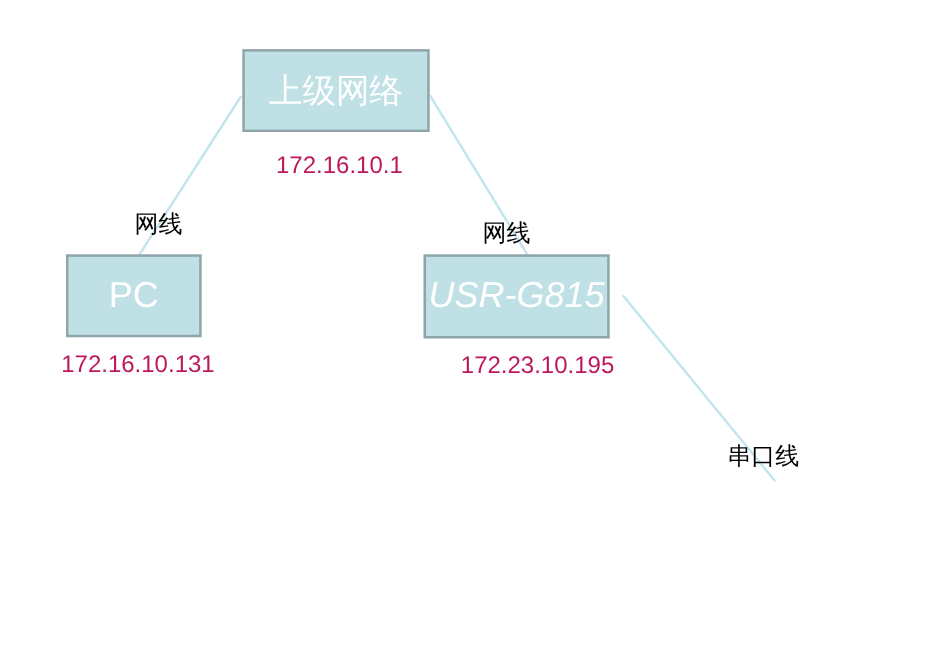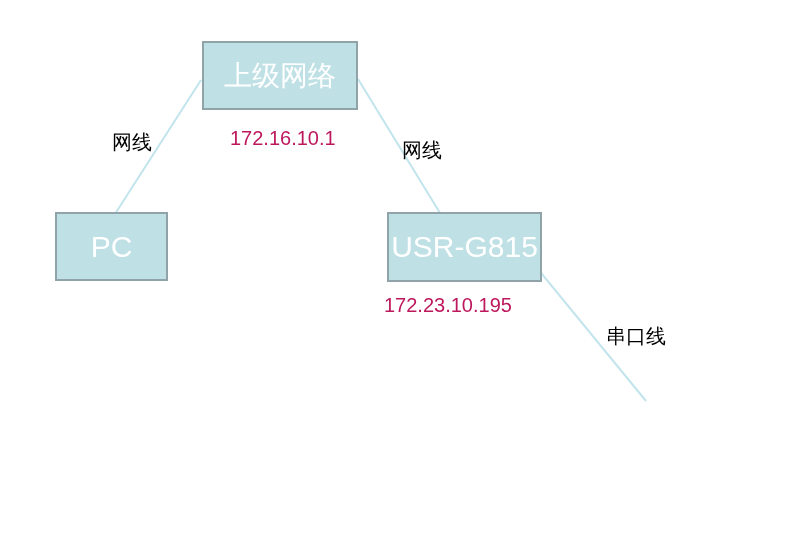--- a/index.html
+++ b/index.html
@@ -36,40 +36,41 @@
     white-space: nowrap;
   }
   .node.cjk {
     font-family: "DejaVu Serif", serif;
   }
   .node.latin {
     font-family: "Liberation Sans", sans-serif;
   }
   #node-upper-network { left: 202px; top: 41px;  width: 156px; height: 69px; font-size: 28px; }
   #node-pc            { left: 55px;  top: 212px; width: 113px; height: 69px; font-size: 30px; }
-  #node-usr-g815      { left: 387px; top: 212px; width: 155px; height: 70px; font-size: 30px; }
+  #node-usr-g815      { left: 353px; top: 212px; width: 155px; height: 70px; font-size: 30px; font-style: italic; }
   #node-serial-device { left: 578px; top: 400px; width: 144px; height: 53px; font-size: 27px; }
   .ip-label {
     position: absolute;
     color: #be185d;
     font-size: 20px;
     font-family: "Liberation Sans", sans-serif;
     z-index: 2;
     white-space: nowrap;
   }
   #ip-upper-network { left: 230px; top: 127px; }
   #ip-pc            { left: 51px;  top: 293px; }
   #ip-usr-g815      { left: 384px; top: 294px; }
   .cable-label {
     position: absolute;
     color: #000000;
     font-size: 20px;
     font-family: "DejaVu Serif", serif;
     z-index: 2;
     white-space: nowrap;
+    margin-top: 44px;
   }
   #cable-label-pc-upper   { left: 112px; top: 129px; }
   #cable-label-upper-usr  { left: 402px; top: 137px; }
   #cable-label-usr-serial { left: 606px; top: 323px; }
 </style>
 </head>
 <body>
 
 <div id="canvas">
 
@@ -86,19 +87,20 @@
   <div class="node latin" id="node-pc">
     <span>PC</span>
   </div>
 
   <div class="node latin" id="node-usr-g815">
     <span>USR-G815</span>
   </div>
 
 
   <div class="ip-label" id="ip-upper-network">172.16.10.1</div>
+  <div class="ip-label" id="ip-pc">172.16.10.131</div>
   <div class="ip-label" id="ip-usr-g815">172.23.10.195</div>
 
   <div class="cable-label" id="cable-label-pc-upper">网线</div>
   <div class="cable-label" id="cable-label-upper-usr">网线</div>
   <div class="cable-label" id="cable-label-usr-serial">串口线</div>
 
 </div>
 
 </body></html>

